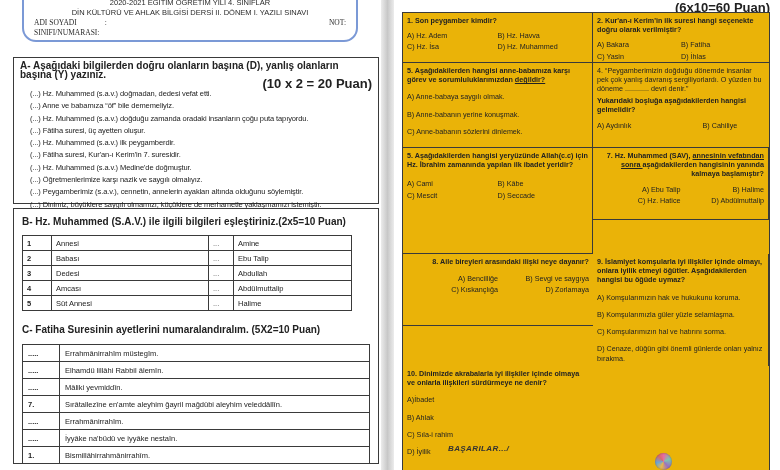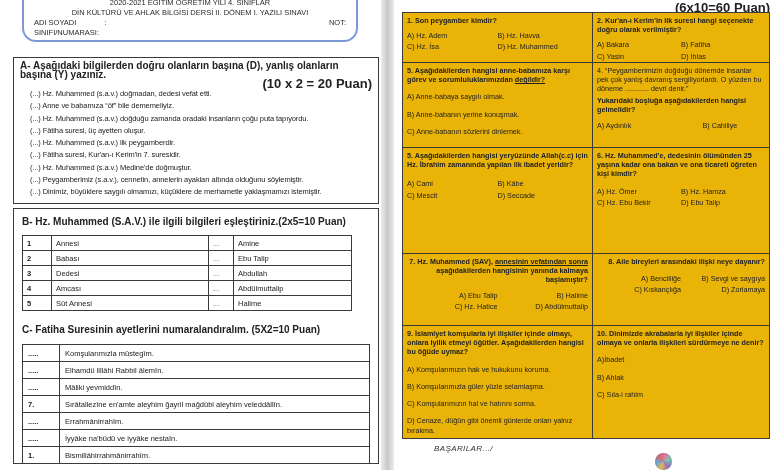--- a/index.html
+++ b/index.html
@@ -12,21 +12,21 @@
     position:absolute;left:381px;top:0;width:13px;height:470px;
     background:linear-gradient(to right,#ececec,#c8c8c8 50%,#ececec);
   }
   
   .header-box{
     position:absolute;left:22px;top:-16px;width:336px;height:58px;
     border:2px solid #7b99d6;border-radius:14px;padding:12px 10px 0 10px;
     font-size:7.5px;line-height:10px;color:#2a2a2a;box-sizing:border-box;background:#fff;
   }
   .hb-line{text-align:center;white-space:nowrap;}
-  .hb-row{display:flex;justify-content:space-between;white-space:nowrap;}
+  .hb-row{display:flex;justify-content:space-between;white-space:nowrap;font-family:Liberation Serif, serif;}
   .hb-name .colon{margin-left:28px;}
   
   .section-a{
     position:absolute;left:13px;top:57px;width:366px;height:147px;box-sizing:border-box;
     border:1.5px solid #3a3a3a;padding:3px 6px 0 6px;font-size:7.5px;background:#fff;
   }
   .sec-title{font-weight:bold;font-size:10px;line-height:9px;}
   .points-right{text-align:right;font-weight:bold;font-size:13px;line-height:9px;}
   .tf-item{white-space:nowrap;overflow:hidden;line-height:12.3px;letter-spacing:-0.1px;padding-left:10px;}
   
@@ -61,21 +61,21 @@
   .stem{font-weight:bold;}
   .stem .u{text-decoration:underline;}
   .qtext{font-weight:normal;}
   .opts-grid{display:grid;grid-template-columns:1fr 1fr;row-gap:2px;margin-top:6px;}
   .opts-list{margin-top:4px;}
   .opts-list .opt{margin-top:8px;}
   .opt{white-space:normal;}
   .mt2{margin-top:2px;}
   
   .footer-note{
-    position:absolute;left:434px;top:444px;font-style:italic;font-weight:normal;
+    position:absolute;left:448px;top:444px;font-style:italic;font-weight:bold;
     font-size:8px;letter-spacing:0.4px;color:#333;white-space:nowrap;
   }
   .logo-circle{
     position:absolute;left:655px;top:453px;width:17px;height:17px;border-radius:50%;
     background:conic-gradient(#e86ca0,#7cc5b0 70deg,#9b6fc2 140deg,#e8b84b 200deg,#6aa6d8 260deg,#d96a6a 320deg,#e86ca0);
     box-shadow:inset 0 0 2px rgba(0,0,0,.35);
   }
 </style>
 </head>
 <body>
@@ -97,20 +97,21 @@
 <div class="section-a">
   <div class="sec-title">A- Aşağıdaki bilgilerden doğru olanların başına (D), yanlış olanların başına (Y) yazınız.</div>
   <div class="points-right">(10 x 2 = 20 Puan)</div>
   <div class="tf-item">(...) Hz. Muhammed (s.a.v.) doğmadan, dedesi vefat etti.</div>
   <div class="tf-item">(...) Anne ve babamıza “öf” bile dememeliyiz.</div>
   <div class="tf-item">(...) Hz. Muhammed (s.a.v.) doğduğu zamanda oradaki insanların çoğu puta tapıyordu.</div>
   <div class="tf-item">(...) Fâtiha suresi, üç ayetten oluşur.</div>
   <div class="tf-item">(...) Hz. Muhammed (s.a.v.) ilk peygamberdir.</div>
   <div class="tf-item">(...) Fâtiha suresi, Kur'an-ı Kerim'in 7. suresidir.</div>
   <div class="tf-item">(...) Hz. Muhammed (s.a.v.) Medine'de doğmuştur.</div>
+  <div class="tf-item">(...) Öğretmenlerimize karşı nazik ve saygılı olmalıyız.</div>
   <div class="tf-item">(...) Peygamberimiz (s.a.v.), cennetin, annelerin ayakları altında olduğunu söylemiştir.</div>
   <div class="tf-item">(...) Dinimiz, büyüklere saygılı olmamızı, küçüklere de merhametle yaklaşmamızı istemiştir.</div>
 </div>
 
 <div class="section-bc">
   <div class="sec-title">B- Hz. Muhammed (S.A.V.) ile ilgili bilgileri eşleştiriniz.(2x5=10 Puan)</div>
   <table class="match">
     <tbody>
         <tr>
       <td class="c-no">1</td>
@@ -144,21 +145,21 @@
     </tr>
   </tbody>
     </table>
 
   <div class="bc-gap"></div>
   <div class="sec-title">C- Fatiha Suresinin ayetlerini numaralandıralım. (5X2=10 Puan)</div>
   <table class="ayet">
     <tbody>
         <tr>
       <td class="a-no">.....</td>
-      <td>Komşularımızla müstegîm.</td>
+      <td>Errahmânirrahîm müstegîm.</td>
     </tr>
     <tr>
       <td class="a-no">.....</td>
       <td>Elhamdü lillâhi Rabbil âlemîn.</td>
     </tr>
     <tr>
       <td class="a-no">.....</td>
       <td>Mâliki yevmiddîn.</td>
     </tr>
     <tr>
@@ -230,29 +231,20 @@
   <div class="qcell colL r3">
     <div class="stem">5. Aşağıdakilerden hangisi yeryüzünde Allah(c.c) için Hz. İbrahim zamanında yapılan ilk ibadet yeridir?</div>
     <div class="opts-grid" style="margin-top:10px;">
       <span class="opt">A) Cami</span>
       <span class="opt">B) Kâbe</span>
       <span class="opt">C) Mescit</span>
       <span class="opt">D) Seccade</span>
     </div>
   </div>
 
-  <div class="qcell r3">
-    <div class="stem">6. Hz. Muhammed'e, dedesinin ölümünden 25 yaşına kadar ona bakan ve ona ticareti öğreten kişi kimdir?</div>
-    <div class="opts-grid" style="margin-top:8px;">
-      <span class="opt">A) Hz. Ömer</span>
-      <span class="opt">B) Hz. Hamza</span>
-      <span class="opt">C) Hz. Ebu Bekir</span>
-      <span class="opt">D) Ebu Talip</span>
-    </div>
-  </div>
 
   <div class="qcell colL r4">
     <div class="stem">
       <span>7. Hz. Muhammed (SAV), </span><span class="u">annesinin vefatından sonra </span><span>aşağıdakilerden hangisinin yanında kalmaya başlamıştır?</span>
     </div>
     <div class="opts-grid">
       <span class="opt">A) Ebu Talip</span>
       <span class="opt">B) Halime</span>
       <span class="opt">C) Hz. Hatice</span>
       <span class="opt">D) Abdülmuttalip</span>
@@ -280,19 +272,20 @@
       <div class="opt">D) Cenaze, düğün gibi önemli günlerde onları yalnız bırakma.</div>
     </div>
   </div>
 
   <div class="qcell r5">
     <div class="stem">10. Dinimizde akrabalarla iyi ilişkiler içinde olmaya ve onlarla ilişkileri sürdürmeye ne denir?</div>
     <div class="opts-list" style="margin-top:8px;">
       <div class="opt">A)İbadet</div>
       <div class="opt">B) Ahlak</div>
       <div class="opt">C) Sıla-i rahim</div>
+      <div class="opt">D) İyilik</div>
     </div>
   </div>
 
 </div>
 
 <div class="footer-note">BAŞARILAR.../</div>
 <div class="logo-circle"></div>
 
 </body></html>

